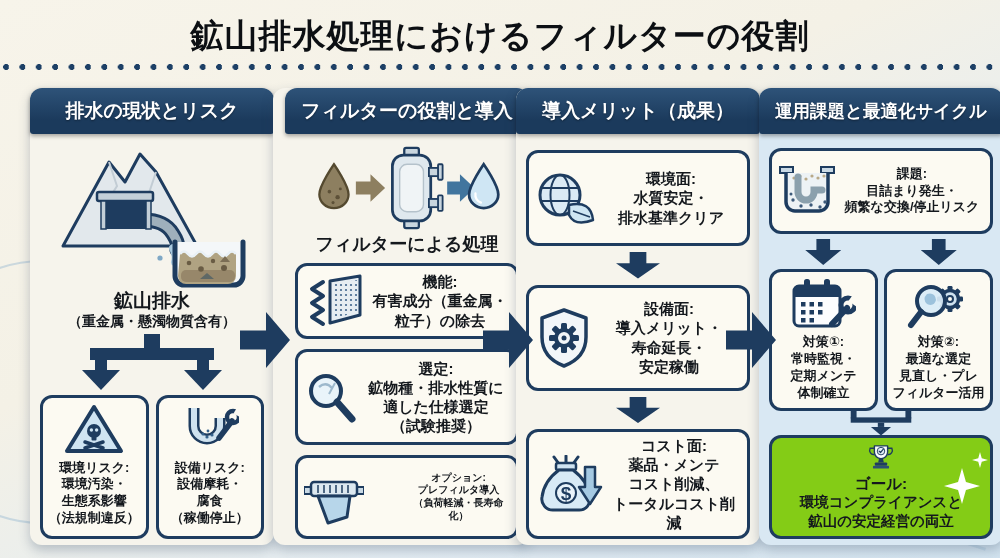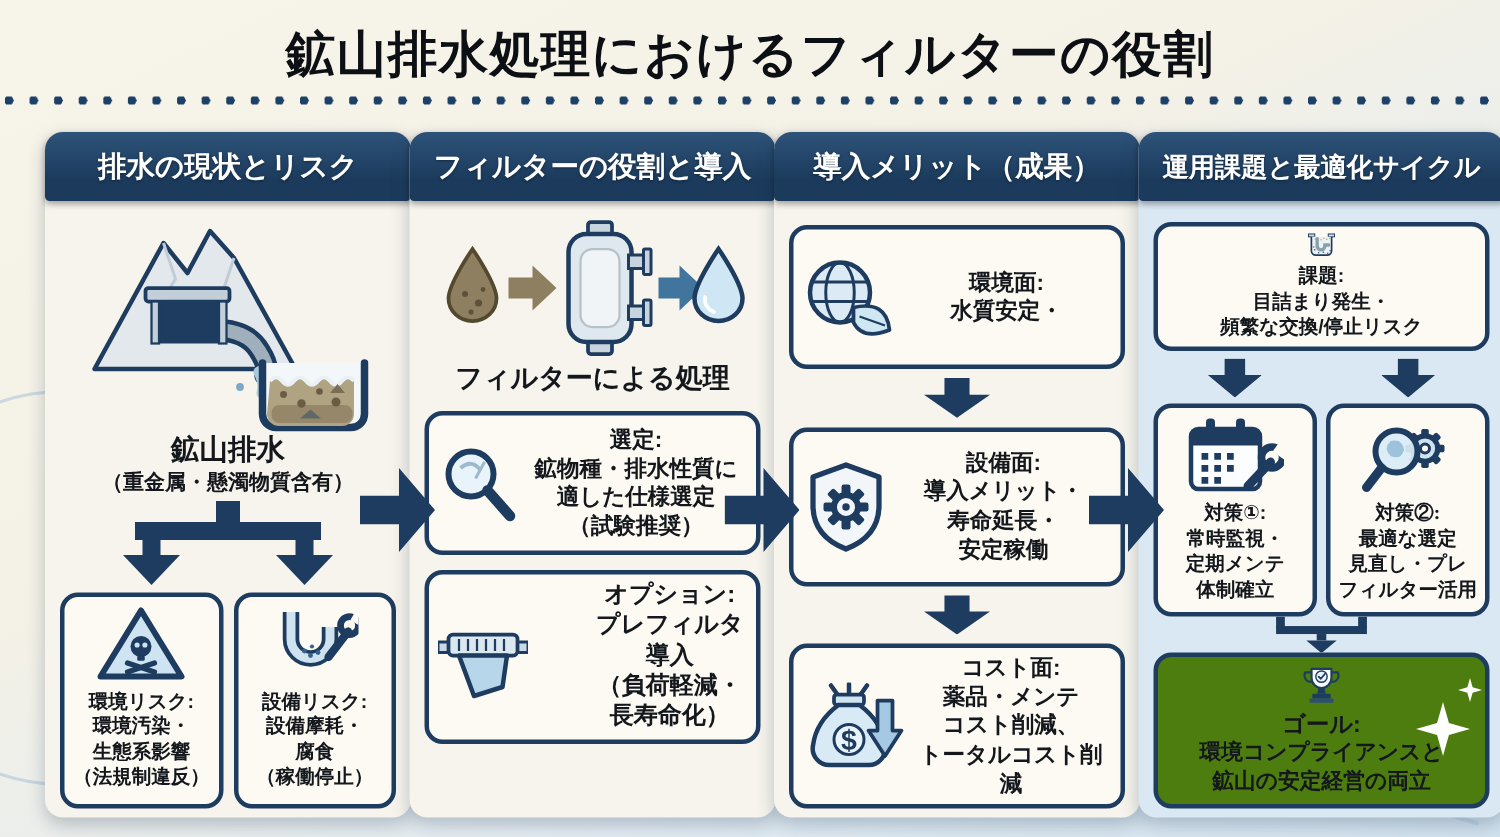--- a/index.html
+++ b/index.html
@@ -18,33 +18,33 @@
   .col-header{height:46px;background:linear-gradient(180deg,#2e5379 0%,#1b3a5c 70%);
     border-radius:12px 12px 3px 3px;display:flex;align-items:center;justify-content:center;
     color:#fff;font-weight:bold;font-size:19px;white-space:nowrap;box-shadow:0 2px 4px rgba(0,0,0,.35);
     text-shadow:0 1px 2px rgba(0,0,0,.4);}
   .col-header.small{font-size:17.5px;font-family:Liberation Mono, monospace;}
   .col-body{box-sizing:border-box;height:411px;padding:8px 10px 6px;display:flex;flex-direction:column;align-items:center;}
   .ibox{box-sizing:border-box;width:100%;background:#fcfaf2;border:3px solid #1e3c5f;border-radius:12px;
     display:flex;align-items:center;padding:4px 6px;gap:4px;}
   .ibox.vbox{flex-direction:column;justify-content:flex-start;padding:6px 2px;}
   .txt{flex:1;text-align:center;font-weight:bold;font-size:15px;line-height:1.27;color:#14181d;}
-  .txt.t14{font-size:16px;margin-left:39px;}
+  .txt.t14{font-size:10px;margin-left:39px;}
   .txt.t13{font-size:13px;line-height:1.3;}
   .big-label{font-weight:bold;font-size:19px;text-align:center;line-height:1.2;}
   .sub-label{font-weight:bold;font-size:14px;text-align:center;line-height:1.2;}
   .caption{font-weight:bold;font-size:18px;text-align:center;margin-top:2px;}
   .d-arrow{width:44px;height:30px;background:#1e3c5f;
     clip-path:polygon(31% 0,69% 0,69% 42%,100% 42%,50% 100%,0 42%,31% 42%);}
   .d-arrow.sm{width:36px;height:26px;}
   .r-arrow{position:absolute;top:312px;width:50px;height:56px;background:#1e3c5f;z-index:5;
     clip-path:polygon(0 33%,52% 33%,52% 0,100% 50%,52% 100%,52% 67%,0 67%);
     filter:drop-shadow(1px 2px 2px rgba(0,0,0,.35));}
   .row{display:flex;width:100%;gap:7px;}
-  .goal{background:#4d7c0f;}
+  .goal{background:#84cc16;}
   .sparkle{position:absolute;width:36px;height:36px;background:#fff;z-index:6;
     clip-path:polygon(50% 0,61% 39%,100% 50%,61% 61%,50% 100%,39% 61%,0 50%,39% 39%);
     filter:drop-shadow(0 0 5px rgba(255,255,255,.95));}
   svg{display:block;}
 </style>
 </head>
 <body>
 
 <div class="stage">
 
@@ -133,21 +133,21 @@
             <div>設備リスク:</div>
             <div>設備摩耗・</div>
             <div>腐食</div>
             <div>（稼働停止）</div>
           </div>
         </div>
       </div>
     </div>
   </div>
 
-  <div class="col" style="left:273px;">
+  <div class="col" style="left:273px;padding-left:12px;">
     <div class="col-header">フィルターの役割と導入</div>
     <div class="col-body">
       <svg width="204" height="92" viewBox="0 0 204 92" style="margin-top:4px;">
         <path d="M22,20 C22,20 6,43 6,53 a16,15 0 0 0 32,0 C38,43 22,20 22,20 Z" fill="#8d7f60" stroke="#54492f" stroke-width="2.5"></path>
         <circle cx="17" cy="50" r="2" fill="#5d5138"></circle>
           <circle cx="26" cy="56" r="2.4" fill="#5d5138"></circle>
         <circle cx="21" cy="62" r="1.7" fill="#5d5138"></circle>
           <circle cx="29" cy="47" r="1.6" fill="#5d5138"></circle>
         <polygon points="46,39 62,39 62,31 78,46 62,61 62,53 46,53" fill="#8d7f60"></polygon>
         <rect x="99" y="2" width="16" height="10" rx="2" fill="#c8d5de" stroke="#1e3c5f" stroke-width="2.5"></rect>
@@ -156,20 +156,37 @@
         <rect x="94" y="20" width="26" height="52" rx="8" fill="#f0f4f6" stroke="#b5c2cb" stroke-width="1.5"></rect>
         <rect x="126" y="24" width="11" height="9" fill="#c8d5de" stroke="#1e3c5f" stroke-width="2"></rect>
         <rect x="136" y="20" width="5" height="17" rx="1" fill="#c8d5de" stroke="#1e3c5f" stroke-width="2"></rect>
         <rect x="126" y="58" width="11" height="9" fill="#c8d5de" stroke="#1e3c5f" stroke-width="2"></rect>
         <rect x="136" y="54" width="5" height="17" rx="1" fill="#c8d5de" stroke="#1e3c5f" stroke-width="2"></rect>
         <polygon points="146,39 160,39 160,31 176,46 160,61 160,53 146,53" fill="#41759e"></polygon>
         <path d="M186,20 C186,20 170,43 170,53 a16,15 0 0 0 32,0 C202,43 186,20 186,20 Z" fill="#cfe6f4" stroke="#1e3c5f" stroke-width="3"></path>
         <path d="M177,52 a9,9 0 0 0 6,10" stroke="#ffffff" stroke-width="2.5" fill="none" stroke-linecap="round"></path>
       </svg>
       <div class="caption">フィルターによる処理</div>
+      <div class="ibox" style="margin-top:7px;min-height:76px;">
+        <svg width="62" height="56" viewBox="0 0 62 56">
+          <defs>
+              <pattern id="meshdots" width="5" height="5" patternUnits="userSpaceOnUse">
+                <circle cx="2" cy="2" r="1.1" fill="#41658c"></circle>
+              </pattern>
+            </defs>
+          <path d="M19,9 l-11,7 11,7 M19,23 l-11,7 11,7 M19,37 l-11,7 11,7" stroke="#1e3c5f" stroke-width="4" fill="none" stroke-linecap="round" stroke-linejoin="round"></path>
+          <polygon points="26,8 56,3 56,42 26,50" fill="#e6edf2" stroke="#1e3c5f" stroke-width="3" stroke-linejoin="round"></polygon>
+          <polygon points="29,11 53,7 53,39 29,46" fill="url(#meshdots)"></polygon>
+        </svg>
+        <div class="txt">
+          <div>機能:</div>
+          <div>有害成分（重金属・</div>
+          <div>粒子）の除去</div>
+        </div>
+      </div>
       <div class="ibox" style="margin-top:10px;min-height:96px;">
         <svg width="54" height="54" viewBox="0 0 54 54">
           <circle cx="22" cy="21" r="15" fill="#e9f4fa" stroke="#1e3c5f" stroke-width="4"></circle>
           <path d="M15,17 q7,-6 13,1" stroke="#9db9cd" stroke-width="2.5" fill="none"></path>
           <path d="M25,24 l6,-11" stroke="#9db9cd" stroke-width="2"></path>
           <line x1="33" y1="32" x2="48" y2="49" stroke="#1e3c5f" stroke-width="7" stroke-linecap="round"></line>
         </svg>
         <div class="txt">
           <div>選定:</div>
           <div>鉱物種・排水性質に</div>
@@ -201,20 +218,21 @@
         <svg width="62" height="56" viewBox="0 0 62 56">
           <circle cx="25" cy="25" r="20" fill="#dbeaf4" stroke="#1e3c5f" stroke-width="3"></circle>
           <ellipse cx="25" cy="25" rx="9.5" ry="20" fill="none" stroke="#1e3c5f" stroke-width="2"></ellipse>
           <path d="M6.5,18 h37 M5,31 h40" stroke="#1e3c5f" stroke-width="2"></path>
           <path d="M34,35 q22,-5 24,15 q-18,7 -24,-5 z" fill="#cfe6f3" stroke="#1e3c5f" stroke-width="2.5" stroke-linejoin="round"></path>
           <path d="M38,41 L55,47" stroke="#1e3c5f" stroke-width="1.5"></path>
         </svg>
         <div class="txt">
           <div>環境面:</div>
           <div>水質安定・</div>
+          <div>排水基準クリア</div>
         </div>
       </div>
       <div class="d-arrow" style="margin:6px 0;"></div>
       <div class="ibox" style="min-height:106px;">
         <svg width="58" height="62" viewBox="0 0 58 62">
           <path d="M29,3 L51,11 V30 C51,45 42,54 29,59 C16,54 7,45 7,30 V11 Z" fill="#f2f6f9" stroke="#1e3c5f" stroke-width="3.5" stroke-linejoin="round"></path>
           <g fill="#1e3c5f">
             <rect x="26" y="16" width="6" height="30" rx="1.5"></rect>
             <rect x="26" y="16" width="6" height="30" rx="1.5" transform="rotate(45 29 31)"></rect>
             <rect x="26" y="16" width="6" height="30" rx="1.5" transform="rotate(90 29 31)"></rect>
@@ -246,21 +264,21 @@
           <div>コスト削減、</div>
           <div>トータルコスト削減</div>
         </div>
       </div>
     </div>
   </div>
 
   <div class="col blue" style="left:759px;">
     <div class="col-header small">運用課題と最適化サイクル</div>
     <div class="col-body">
-      <div class="ibox" style="margin-top:6px;min-height:86px;flex-direction:column;">
+      <div class="ibox" style="margin-top:6px;min-height:86px;">
         <svg width="58" height="54" viewBox="0 0 58 54">
           <rect x="2" y="3" width="13" height="6" fill="#c9d9e5" stroke="#1e3c5f" stroke-width="2"></rect>
           <rect x="43" y="3" width="13" height="6" fill="#c9d9e5" stroke="#1e3c5f" stroke-width="2"></rect>
           <path d="M8,9 V38 a9,9 0 0 0 9,9 h24 a9,9 0 0 0 9,-9 V9" fill="#edf2f5" stroke="#1e3c5f" stroke-width="3.5"></path>
           <circle cx="16" cy="14" r="1.6" fill="#b9a988"></circle>
             <circle cx="22" cy="12" r="1.6" fill="#b9a988"></circle>
           <circle cx="28" cy="15" r="1.6" fill="#b9a988"></circle>
             <circle cx="34" cy="12" r="1.6" fill="#b9a988"></circle>
           <circle cx="40" cy="14" r="1.6" fill="#b9a988"></circle>
             <circle cx="46" cy="12" r="1.6" fill="#b9a988"></circle>
@@ -303,21 +321,21 @@
             <circle cx="56" cy="27" r="7" fill="none" stroke="#1e3c5f" stroke-width="5"></circle>
             <rect x="58" y="18" width="9" height="8" fill="#fcfaf2" transform="rotate(35 62 22)"></rect>
           </svg>
           <div class="txt t13">
             <div>対策①:</div>
             <div>常時監視・</div>
             <div>定期メンテ</div>
             <div>体制確立</div>
           </div>
         </div>
-        <div class="ibox vbox" style="flex:1;min-height:124px;font-family:Liberation Serif, serif;">
+        <div class="ibox vbox" style="flex:1;min-height:124px;">
           <svg width="64" height="52" viewBox="0 0 64 52">
             <g fill="#1e3c5f">
               <rect x="40.5" y="8" width="5" height="26" rx="1.2"></rect>
               <rect x="40.5" y="8" width="5" height="26" rx="1.2" transform="rotate(45 43 21)"></rect>
               <rect x="40.5" y="8" width="5" height="26" rx="1.2" transform="rotate(90 43 21)"></rect>
               <rect x="40.5" y="8" width="5" height="26" rx="1.2" transform="rotate(135 43 21)"></rect>
             </g>
             <circle cx="43" cy="21" r="8.5" fill="#cfe2ef" stroke="#1e3c5f" stroke-width="3.5"></circle>
             <circle cx="43" cy="21" r="3" fill="#fcfaf2" stroke="#1e3c5f" stroke-width="2"></circle>
             <circle cx="24" cy="23" r="14" fill="#d9ecf7" fill-opacity="0.93" stroke="#1e3c5f" stroke-width="4"></circle>

